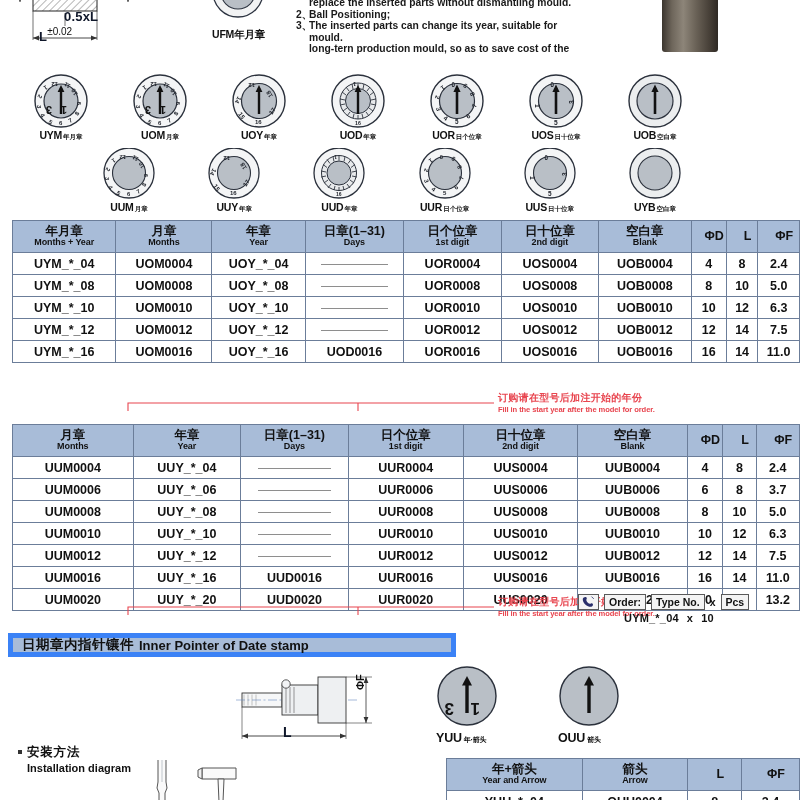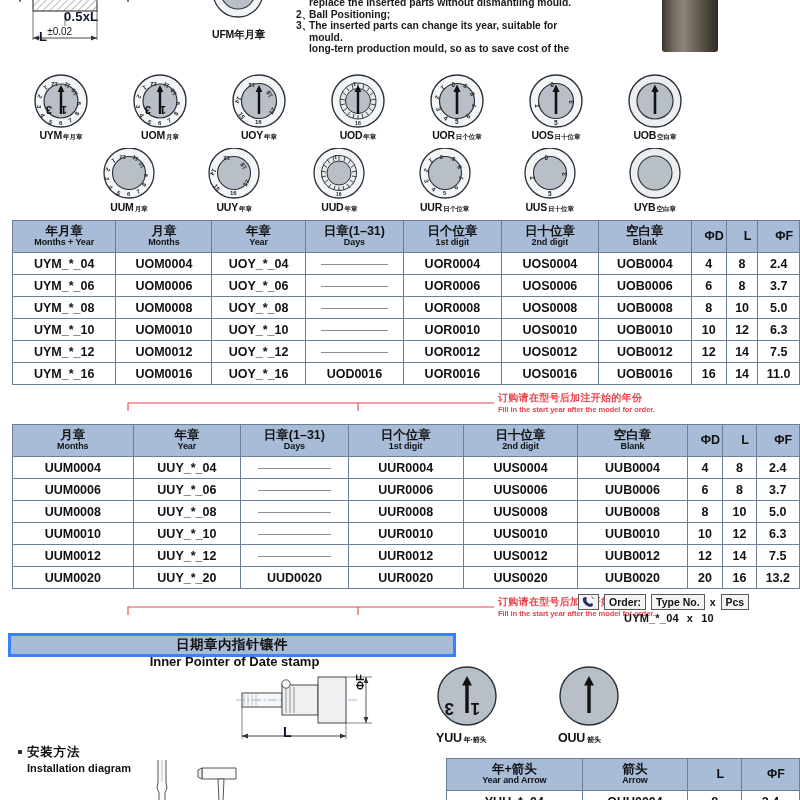--- a/index.html
+++ b/index.html
@@ -68,22 +68,22 @@
 
   
   #order-box{left:578px;top:594px;width:215px;height:42px;}
   .ord-chip{border:1px solid #5a5a5a;background:#f4f4f4;font-size:10.5px;
             font-weight:700;padding:1px 4px;display:inline-block;line-height:12px;}
   .ord-x{font-size:10.5px;font-weight:700;}
   .ord-eg{font-size:11px;font-weight:700;letter-spacing:.2px;}
 
   
   #section-bar{left:8px;top:633px;width:448px;height:24px;
-               background:#a8bcd8;border:3px solid #3b82f6;
-               display:flex;align-items:center;box-sizing:border-box;flex-direction:column;}
+               background:#a8bcd8;border:5px solid #3b82f6;
+               display:flex;align-items:center;padding-left:9px;box-sizing:border-box;}
   #section-bar .cn{font-size:13.5px;font-weight:700;letter-spacing:.5px;}
   #section-bar .en{font-size:13px;font-weight:700;margin-left:5px;}
 
   
   #install{left:18px;top:742px;}
   #install .bullet{display:inline-block;width:4px;height:4px;background:#333;
                    vertical-align:middle;margin-right:5px;}
   #install .cn{font-size:12.5px;font-weight:700;letter-spacing:.8px;}
   #install .en{font-size:11px;font-weight:600;display:block;margin-left:9px;margin-top:1px;}
 
@@ -525,32 +525,20 @@
           <td>UOY_*_04</td>
           <td class="dash-cell"><span></span></td>
           <td>UOR0004</td>
           <td>UOS0004</td>
           <td>UOB0004</td>
           <td>4</td>
           <td>8</td>
           <td>2.4</td>
         </tr>
         <tr>
-          <td>UYM_*_06</td>
-          <td>UOM0006</td>
-          <td>UOY_*_06</td>
-          <td class="dash-cell"><span></span></td>
-          <td>UOR0006</td>
-          <td>UOS0006</td>
-          <td>UOB0006</td>
-          <td>6</td>
-          <td>8</td>
-          <td>3.7</td>
-        </tr>
-        <tr>
           <td>UYM_*_08</td>
           <td>UOM0008</td>
           <td>UOY_*_08</td>
           <td class="dash-cell"><span></span></td>
           <td>UOR0008</td>
           <td>UOS0008</td>
           <td>UOB0008</td>
           <td>8</td>
           <td>10</td>
           <td>5.0</td>
@@ -704,20 +692,31 @@
         <tr>
           <td>UUM0012</td>
           <td>UUY_*_12</td>
           <td class="dash-cell"><span></span></td>
           <td>UUR0012</td>
           <td>UUS0012</td>
           <td>UUB0012</td>
           <td>12</td>
           <td>14</td>
           <td>7.5</td>
+        </tr>
+        <tr>
+          <td>UUM0016</td>
+          <td>UUY_*_16</td>
+          <td>UUD0016</td>
+          <td>UUR0016</td>
+          <td>UUS0016</td>
+          <td>UUB0016</td>
+          <td>16</td>
+          <td>14</td>
+          <td>11.0</td>
         </tr>
         <tr>
           <td>UUM0020</td>
           <td>UUY_*_20</td>
           <td>UUD0020</td>
           <td>UUR0020</td>
           <td>UUS0020</td>
           <td>UUB0020</td>
           <td>20</td>
           <td>16</td>

